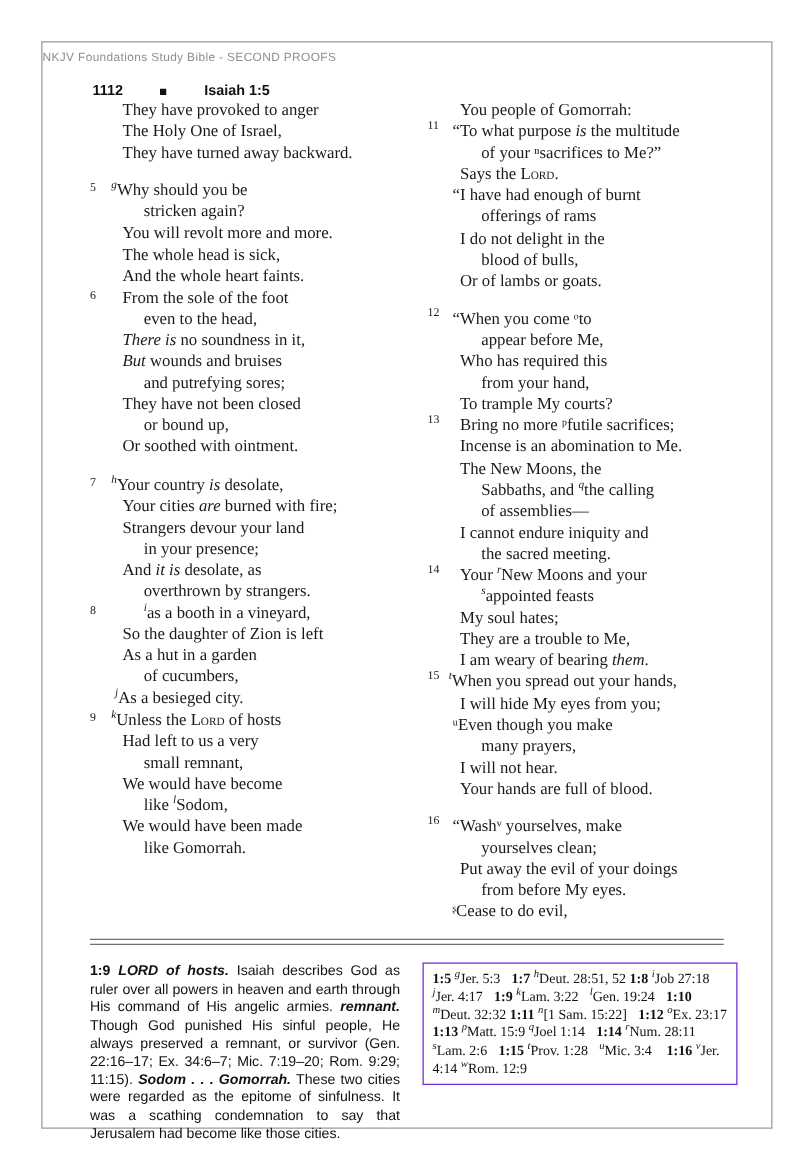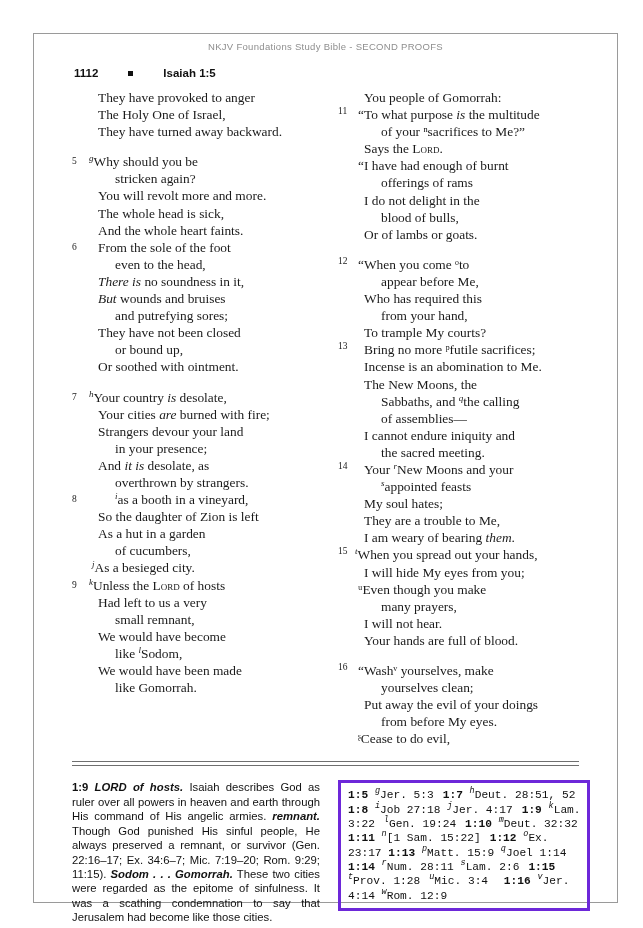--- a/index.html
+++ b/index.html
@@ -21,21 +21,21 @@
     left: 33px;
     top: 33px;
     width: 585px;
     height: 870px;
     border: 1px solid #9a9a9a;
     box-sizing: border-box;
     background: #ffffff;
   }
 
   .running-head {
-    text-align: center;
+    text-align: left;
     font-family: "Liberation Sans", sans-serif;
     font-size: 9.5px;
     letter-spacing: 0.3px;
     color: #8e8e8e;
     padding-top: 7px;
   }
 
   .folio-line {
     margin-top: 15px;
     padding-left: 40px;
@@ -50,23 +50,23 @@
   .folio-sq {
     display: inline-block;
     width: 5px;
     height: 5px;
     background: #111;
     margin: 0 2px;
   }
 
   .columns {
     display: flex;
-    margin-top: 10px;
     padding: 0 23px 0 38px;
     gap: 18px;
+    justify-content: space-between;
   }
   .col {
     width: 248px;
     font-size: 13.4px;
     line-height: 17.1px;
   }
   .col.right { width: 252px; }
 
   
   .vblock {
@@ -127,23 +127,23 @@
     font-size: 11.3px;
     line-height: 14.4px;
     text-align: justify;
     color: #111;
   }
   .note-col b { font-weight: bold; }
   .note-col .bi { font-weight: bold; font-style: italic; }
 
   .xref-col { width: 252px; }
   .xref-box {
-    border: 3px solid #6d28d9;
+    border: 1px solid #6d28d9;
     padding: 5px 6px 5px 7px;
-    font-family: Liberation Mono, monospace;
+    font-family: Liberation Serif, serif;
     font-size: 11.2px;
     line-height: 14.3px;
     color: #111;
   }
   .xref-box b { font-weight: bold; }
   .xref-box sup {
     font-size: 8.5px;
     font-style: italic;
     vertical-align: super;
     line-height: 0;

